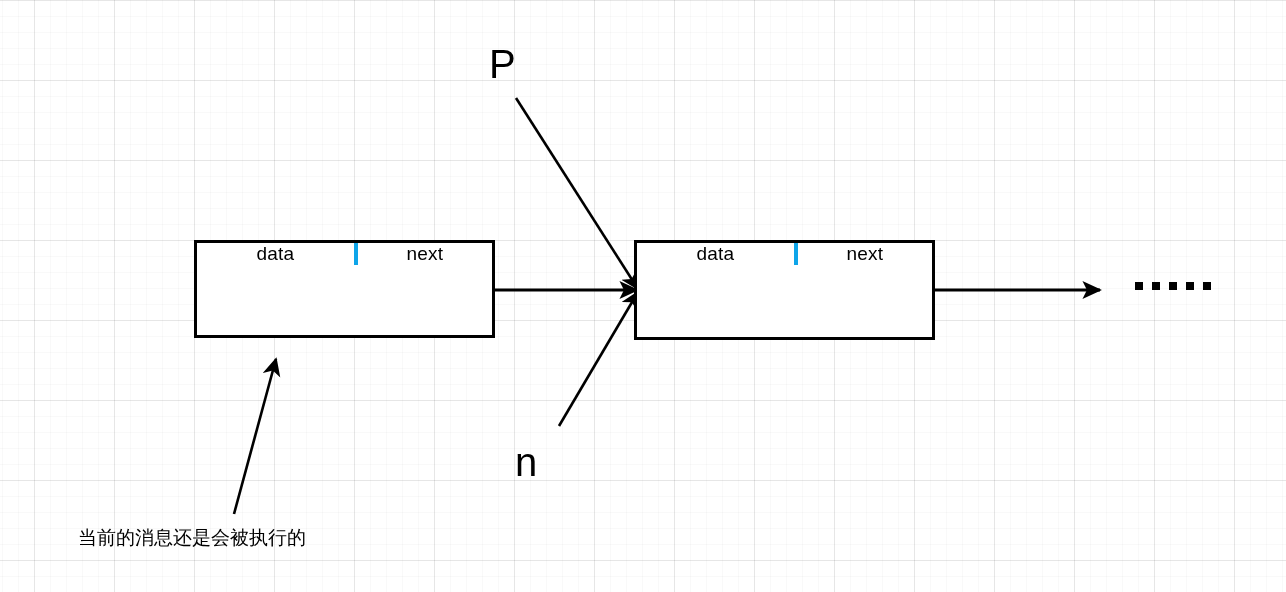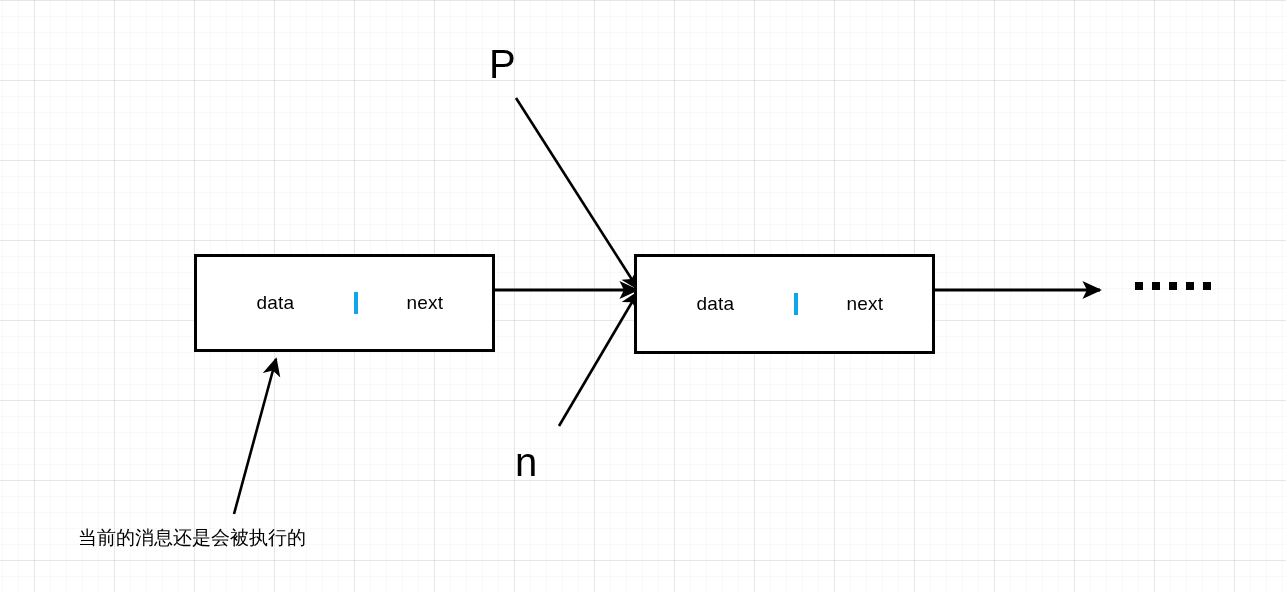--- a/index.html
+++ b/index.html
@@ -28,22 +28,21 @@
     top: 0;
     width: 1286px;
     height: 592px;
   }
   .node-box {
     position: absolute;
     box-sizing: border-box;
     border: 3px solid #000000;
     background: #ffffff;
     display: flex;
-    align-items: center;
-    margin-top: 14px;
+    align-items: flex-start;
   }
   .node-cell {
     display: flex;
     align-items: center;
     justify-content: center;
     font-size: 19px;
     color: #000000;
     letter-spacing: 0.2px;
     box-sizing: border-box;
   }

